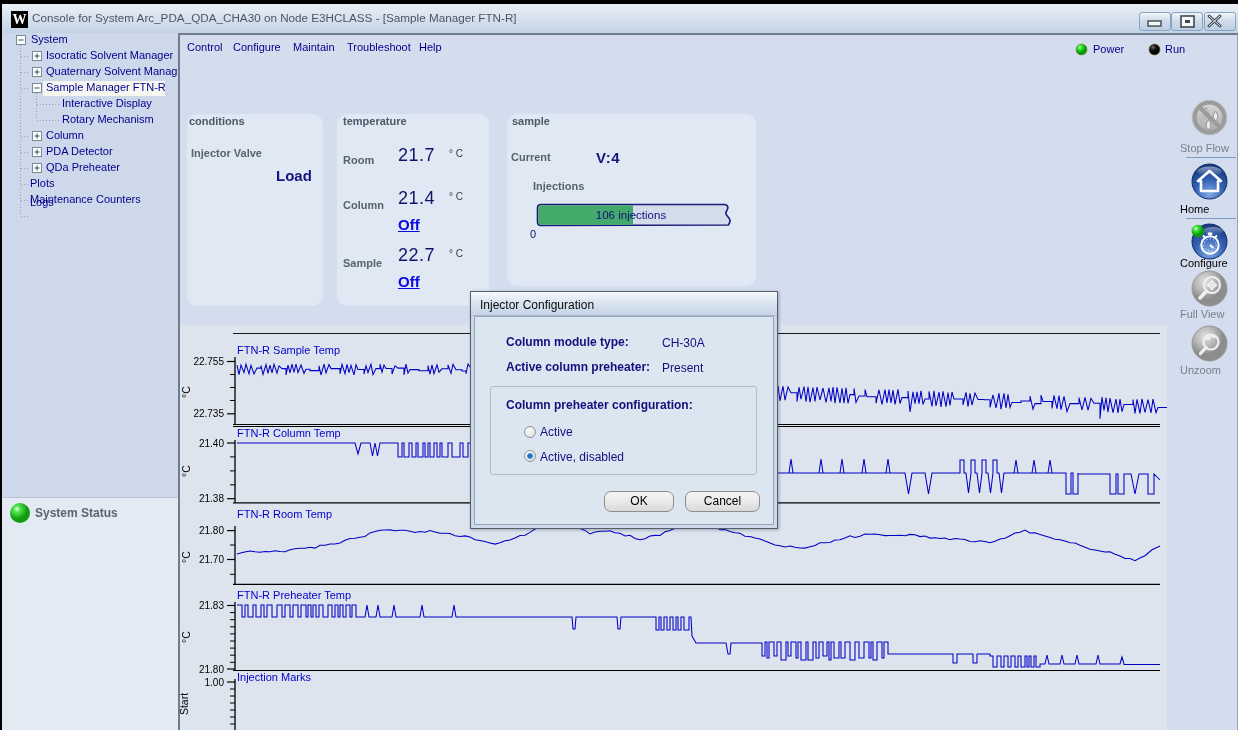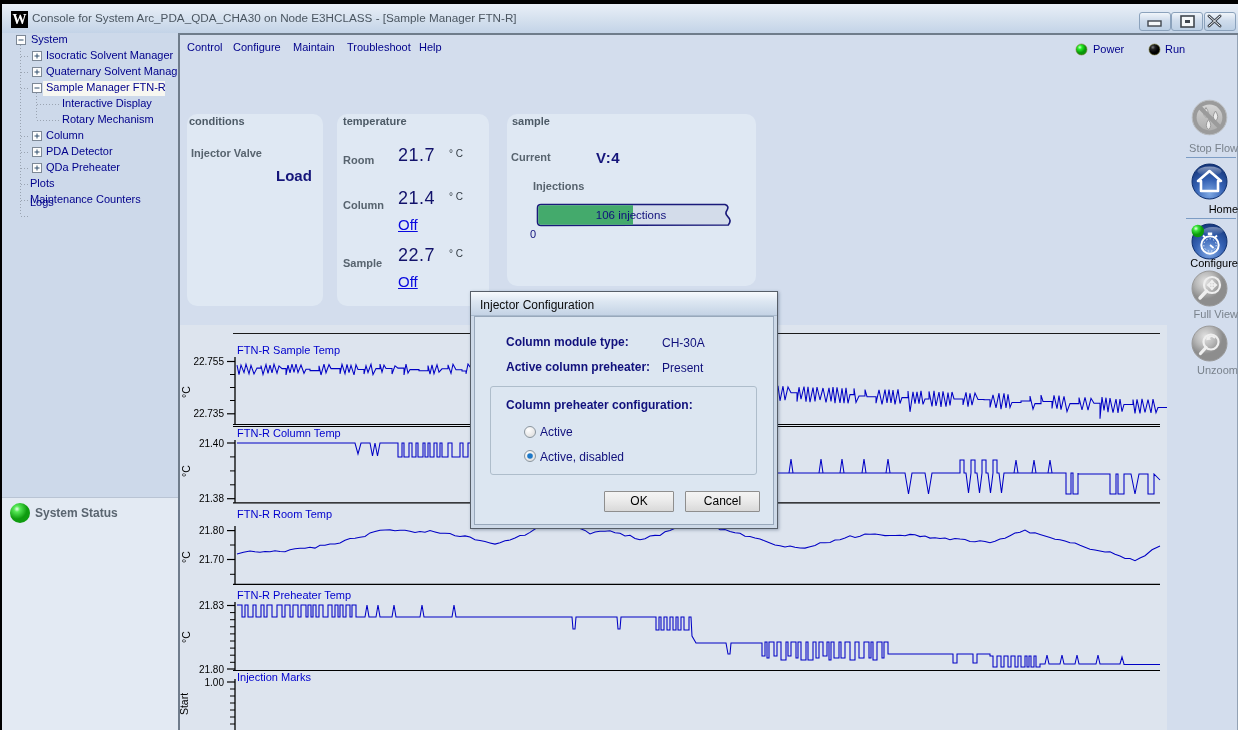--- a/index.html
+++ b/index.html
@@ -21,36 +21,36 @@
   #sbbottom{left:2px;top:498px;width:176px;height:232px;background:#e3eaf3}
   #vsplit{left:178px;top:33px;width:2px;height:697px;background:#6f7c8b}
   #hsplit{left:178px;top:33px;width:1060px;height:2px;background:#6f7c8b}
   .tnode{position:absolute;font-size:11px;color:#00008b;white-space:nowrap}
   .menu{position:absolute;top:41px;font-size:11px;color:#00008b}
   .panel{position:absolute;background:#dfe8f3;border-radius:10px}
   .plabel{position:absolute;font-size:11px;font-weight:bold;color:#4d5a66}
   .glabel{position:absolute;font-size:11px;font-weight:bold;color:#57636e}
   .bigval{position:absolute;font-size:18px;color:#12126b;letter-spacing:.5px}
   .degc{position:absolute;font-size:10px;color:#333c44}
-  .off{position:absolute;font-size:15px;font-weight:normal;color:#0808e0;text-decoration:underline}
+  .off{position:absolute;font-size:15px;font-weight:bold;color:#0808e0;text-decoration:underline}
   #dlg{left:470px;top:291px;width:306px;height:236px;background:#cdd9e8;
       border:1px solid #565e68;box-shadow:1px 1px 3px rgba(40,60,90,.4)}
   #dlgtitle{left:0;top:0;width:306px;height:23px;
       background:linear-gradient(#f7fafd,#dde7f2 40%,#c4d3e5);border-bottom:1px solid #a9bacd}
   #dlgtext{left:9px;top:6px;font-size:12px;color:#0a0a0a}
   #dlgbody{left:3px;top:24px;width:298px;height:207px;background:#dce6f1;border:1px solid #98a8bb}
   .dnb{position:absolute;font-size:12px;font-weight:bold;color:#10107c;white-space:nowrap}
   .dnr{position:absolute;font-size:12px;color:#10107c;white-space:nowrap}
   #grpbox{left:490px;top:386px;width:265px;height:87px;border:1px solid #aebdcb;border-radius:3px}
   .rad{position:absolute;width:10px;height:10px;border-radius:50%;
       border:1px solid #8a959e;background:radial-gradient(circle at 35% 30%,#fff,#d8d8d8)}
-  .btn{position:absolute;height:19px;border:1px solid #8e8e8e;border-radius:1px;
+  .btn{position:absolute;height:19px;border:1px solid #8e8e8e;border-radius:7px;
       background:linear-gradient(#f4f4f4,#ebebeb 45%,#d9d9d9);
       font-size:12px;color:#000;text-align:center;line-height:18px}
-  .iclab{position:absolute;font-size:11px;text-align:right;width:58px;left:1180px}
+  .iclab{position:absolute;font-size:11px;text-align:left;width:58px;left:1180px}
   .icsep{position:absolute;left:1186px;width:50px;height:1px;background:#7c9cc4}
 </style>
 </head>
 <body>
 <div class="abs" id="chartbg"></div>
 <svg width="1058" height="400" viewBox="180 330 1058 400" style="position:absolute;left:180px;top:330px">
 <style>.ax{font:10px "Liberation Sans",sans-serif;fill:#000}.cl{font:11px "Liberation Sans",sans-serif;fill:#0000cd}.rot{font:10.5px "Liberation Sans",sans-serif;fill:#000}</style>
 <line x1="233" y1="333.5" x2="1160" y2="333.5" stroke="#1a1a1a" stroke-width="1"></line>
 <line x1="233" y1="424.5" x2="1160" y2="424.5" stroke="#000" stroke-width="1.2"></line>
 <line x1="233" y1="426.5" x2="1160" y2="426.5" stroke="#000" stroke-width="1.2"></line>

